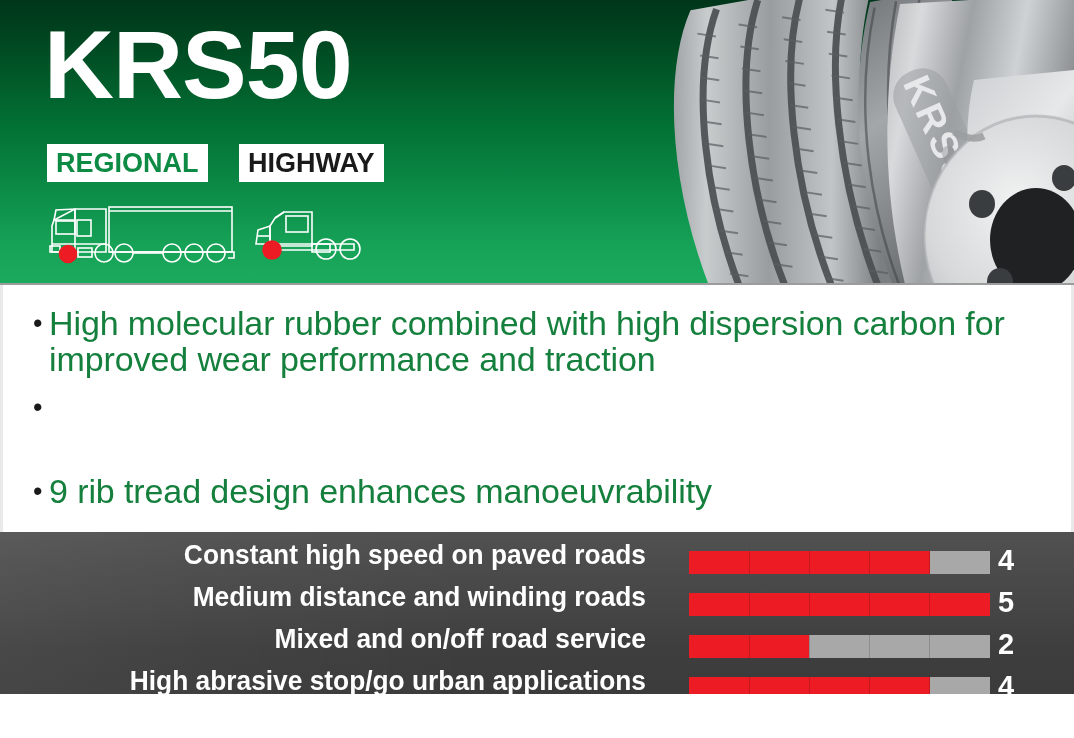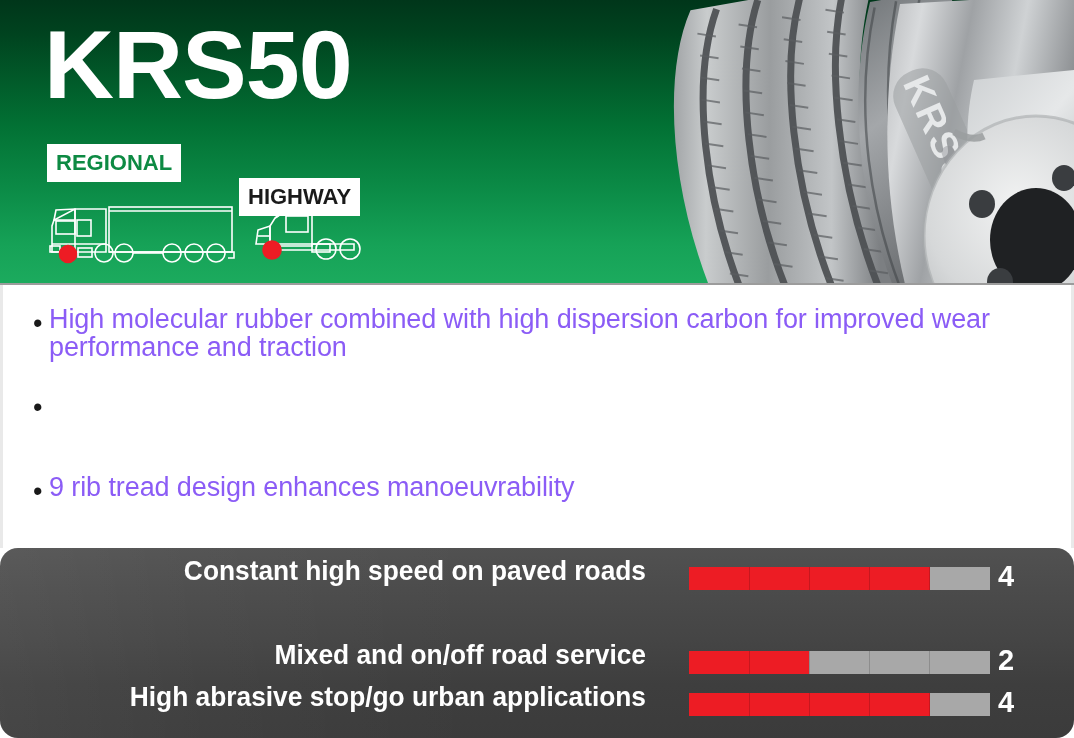--- a/index.html
+++ b/index.html
@@ -50,35 +50,34 @@
     white-space: nowrap;
   }
   .badge {
     position: absolute;
     top: 144px;
     height: 38px;
     background: #ffffff;
     display: flex;
     align-items: center;
     justify-content: center;
-    font-size: 22px;
+    font-size: 27px;
     font-weight: bold;
     letter-spacing: 0px;
     white-space: nowrap;
     box-sizing: border-box;
     padding: 0 9px;
   }
   #badge-regional {
     left: 47px;
     color: #0d8a43;
   }
   #badge-highway {
     left: 239px;
     color: #1a1a1a;
-    margin-top: 34px;
   }
 
   
   #truck-icons {
     position: absolute;
     left: 42px;
     top: 196px;
   }
 
   
@@ -110,43 +109,42 @@
   }
   .bullet-dot {
     width: 16px;
     flex: 0 0 16px;
     font-size: 27px;
     line-height: 36px;
     color: #1a1a1a;
     text-align: left;
   }
   .bullet-text {
-    font-size: 27px;
-    line-height: 28px;
-    color: #8b5cf6;
+    font-size: 34px;
+    line-height: 36px;
+    color: #15803d;
     letter-spacing: -0.1px;
   }
   #feature-0 { top: 20px; }
   #feature-1 { top: 104px; }
   #feature-2 { top: 188px; }
 
   
   #ratings {
     position: absolute;
-    left: 0; top: 548px;
+    left: 0; top: 532px;
     width: 1074px;
-    height: 190px;
+    height: 162px;
     background: linear-gradient(to bottom,
       #515151 0%,
       #4b4b4b 22%,
       #454545 48%,
       #3e3e3e 72%,
       #3b3b3b 100%);
     overflow: hidden;
-    border-radius: 18px;
   }
   #ratings-sheen {
     position: absolute;
     left: 0; top: 0;
     width: 1074px; height: 190px;
     background: linear-gradient(to right,
       rgba(255,255,255,0.055) 0%,
       rgba(255,255,255,0.025) 18%,
       rgba(255,255,255,0.0) 45%,
       rgba(255,255,255,0.0) 100%);
@@ -404,20 +402,31 @@
       <div class="rating-bar" style="background: rgb(168, 168, 168);">
         <div class="rating-bar-fill" style="width: 80%; background: rgb(237, 28, 36);"></div>
         <div class="seg-line" style="left:60px"></div>
         <div class="seg-line" style="left:120px"></div>
         <div class="seg-line" style="left:180px"></div>
         <div class="seg-line" style="left:240px"></div>
       </div>
       <div class="rating-value">4</div>
     </div>
 
+    <div class="rating-row" id="rating-row-1">
+      <div class="rating-label">Medium distance and winding roads</div>
+      <div class="rating-bar" style="background: rgb(168, 168, 168);">
+        <div class="rating-bar-fill" style="width: 100%; background: rgb(237, 28, 36);"></div>
+        <div class="seg-line" style="left:60px"></div>
+        <div class="seg-line" style="left:120px"></div>
+        <div class="seg-line" style="left:180px"></div>
+        <div class="seg-line" style="left:240px"></div>
+      </div>
+      <div class="rating-value">5</div>
+    </div>
 
     <div class="rating-row" id="rating-row-2">
       <div class="rating-label">Mixed and on/off road service</div>
       <div class="rating-bar" style="background: rgb(168, 168, 168);">
         <div class="rating-bar-fill" style="width: 40%; background: rgb(237, 28, 36);"></div>
         <div class="seg-line" style="left:60px"></div>
         <div class="seg-line" style="left:120px"></div>
         <div class="seg-line" style="left:180px"></div>
         <div class="seg-line" style="left:240px"></div>
       </div>

